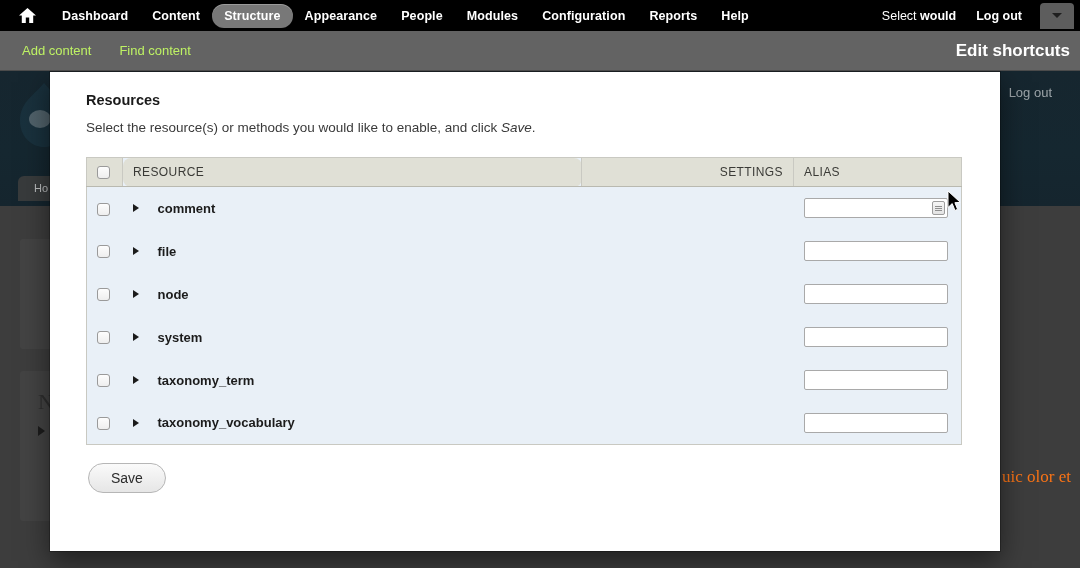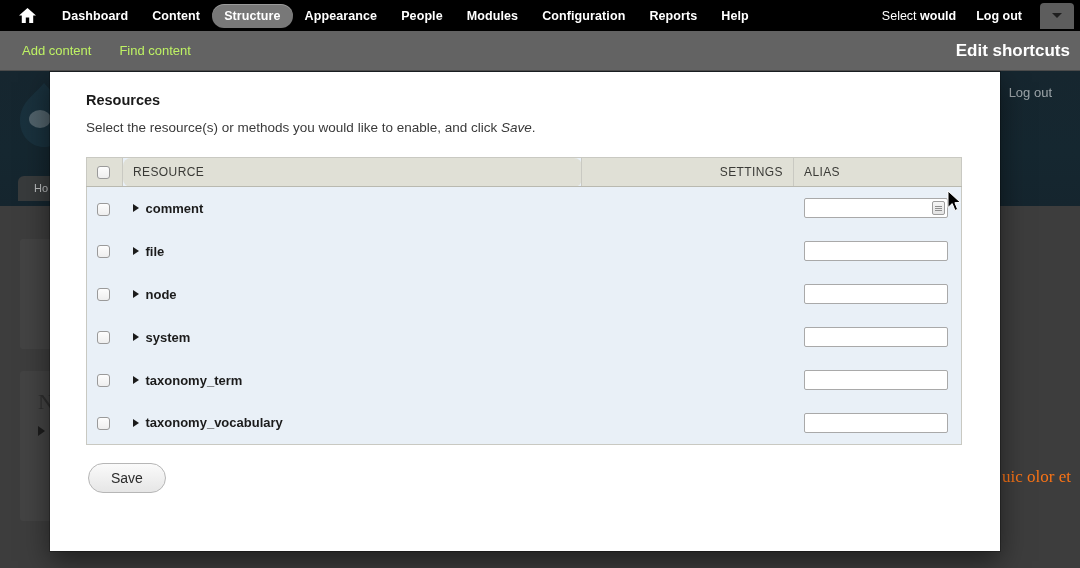--- a/index.html
+++ b/index.html
@@ -298,21 +298,21 @@
     background: linear-gradient(180deg, #fdfdfd 0%, #eeeeee 100%);
     display: inline-block;
     vertical-align: middle;
   }
   .res-label {
     font-size: 13px;
     font-weight: bold;
     color: #1b1b1b;
     display: flex;
     align-items: center;
-    gap: 7px;
+    gap: 19px;
   }
   .tri {
     width: 0; height: 0;
     border-top: 4px solid transparent;
     border-bottom: 4px solid transparent;
     border-left: 6px solid #1b1b1b;
     flex: none;
   }
   .alias-input {
     width: 144px;

